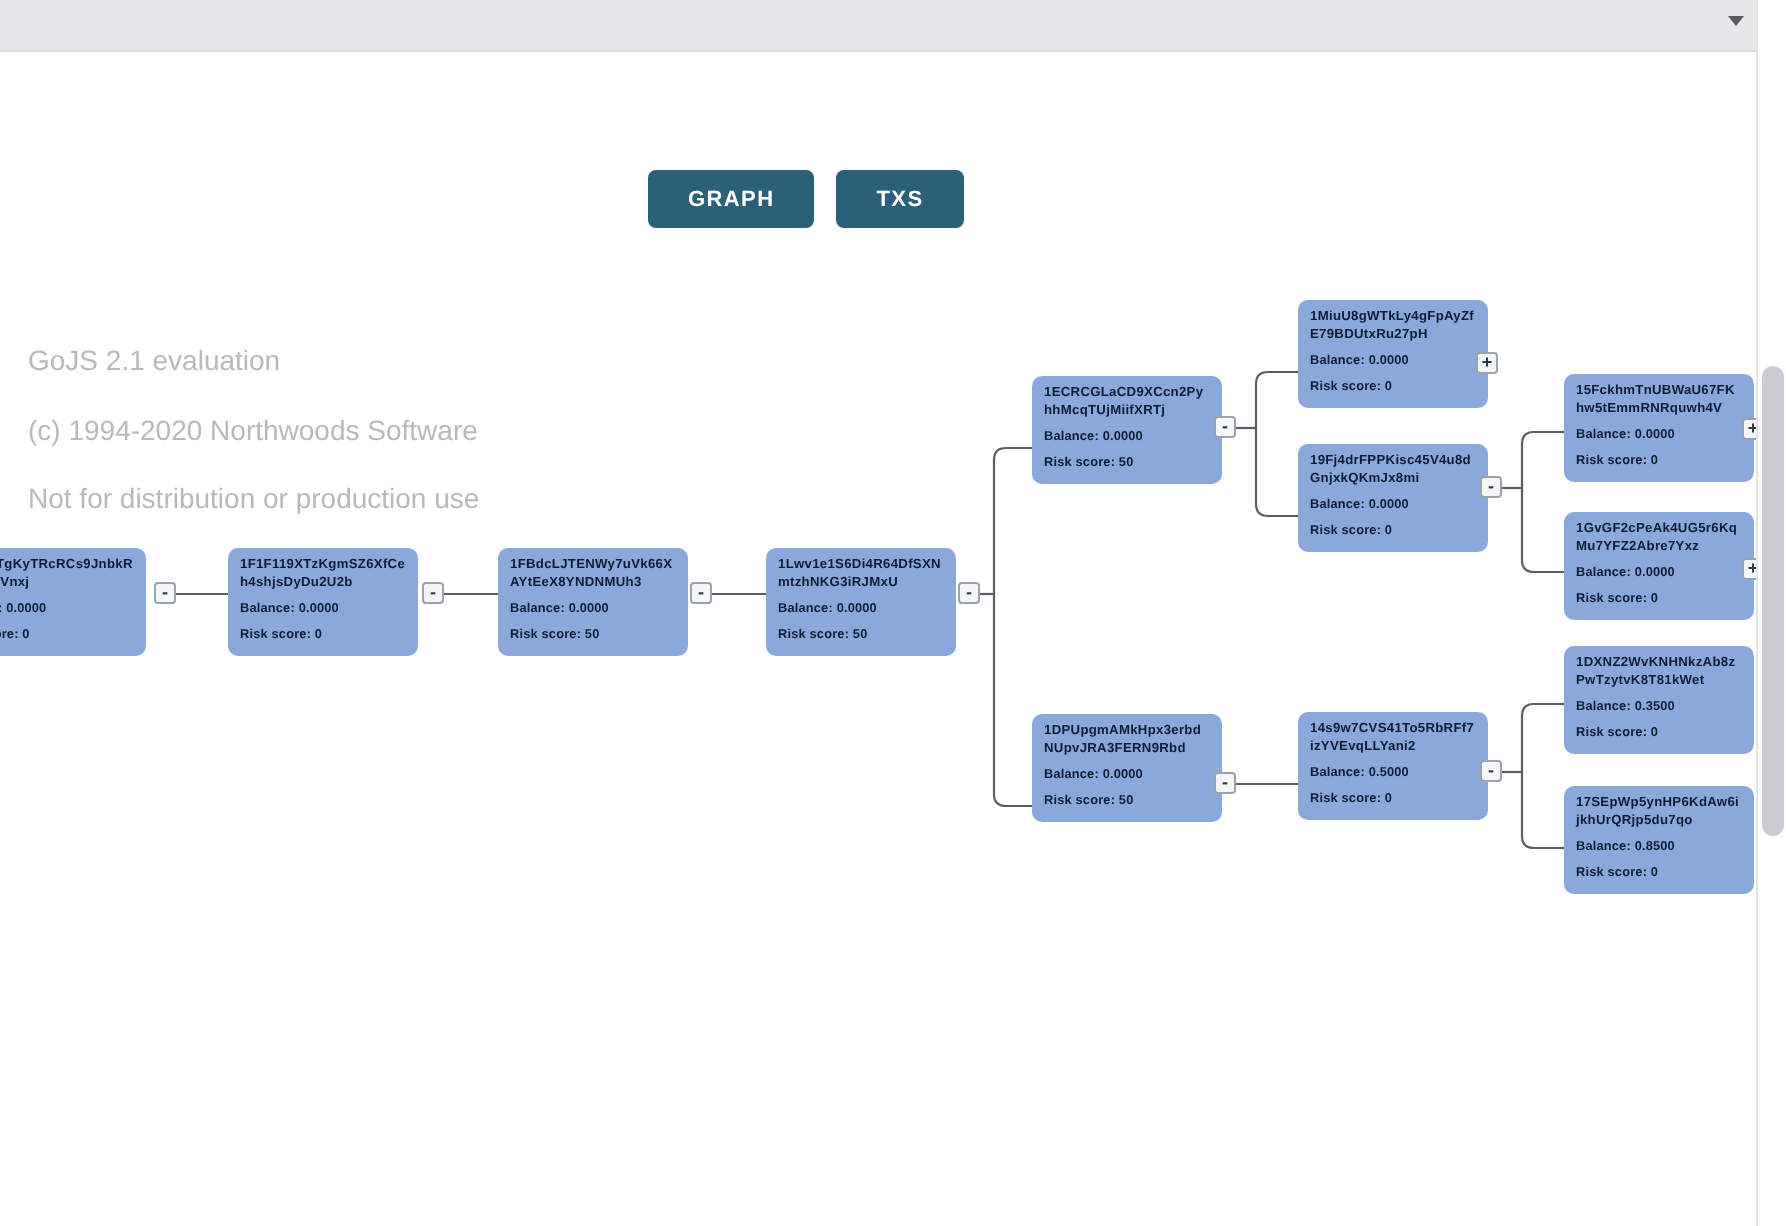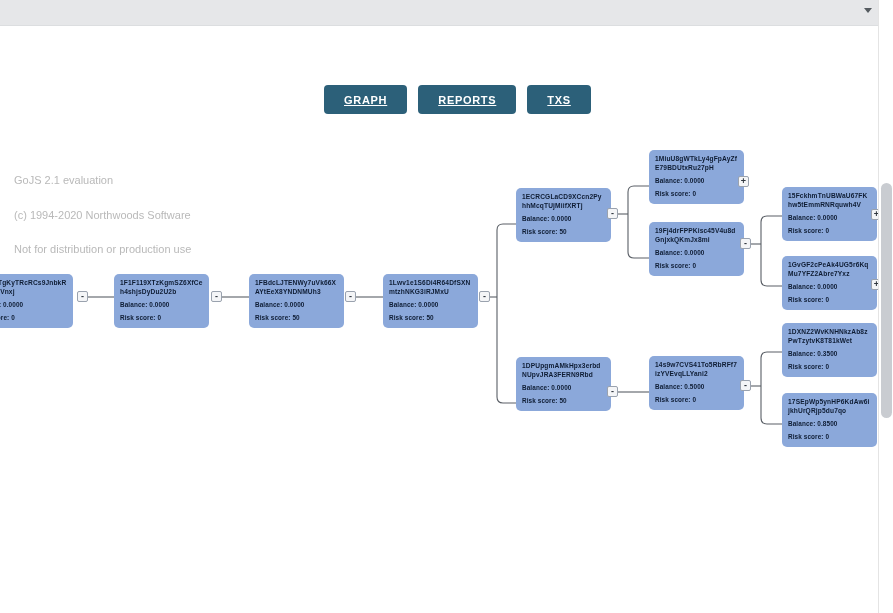--- a/index.html
+++ b/index.html
@@ -67,28 +67,27 @@
     padding: 0 20px;
     background: #2c6079;
     color: #ffffff;
     border: none;
     border-radius: 4px;
     font-family: "Liberation Sans", sans-serif;
     font-size: 11px;
     font-weight: bold;
     letter-spacing: 0.7px;
     cursor: pointer;
-    text-decoration: underline;
   }
   
   #watermark {
     position: absolute;
     left: 14px;
     top: 152px;
-    font-size: 11px;
+    font-size: 14px;
     line-height: 11.5px;
     color: #b9b9b9;
     white-space: pre;
     user-select: none;
   }
   
   #graph {
     position: absolute;
     left: 0; top: 26px;
     width: 878px;
@@ -145,21 +144,20 @@
 <body>
 
 <div id="app">
 
   <div id="topbar">
     <div id="topbar-caret"></div>
   </div>
 
   <div id="buttonbar">
     <button class="navbtn">GRAPH</button>
-    <button class="navbtn">REPORTS</button>
     <button class="navbtn">TXS</button>
   </div>
 
   <div id="watermark">
     <div>GoJS 2.1 evaluation</div>
     <div>(c) 1994-2020 Northwoods Software</div>
     <div>Not for distribution or production use</div>
     <div>gojs.net</div>
   </div>
 

